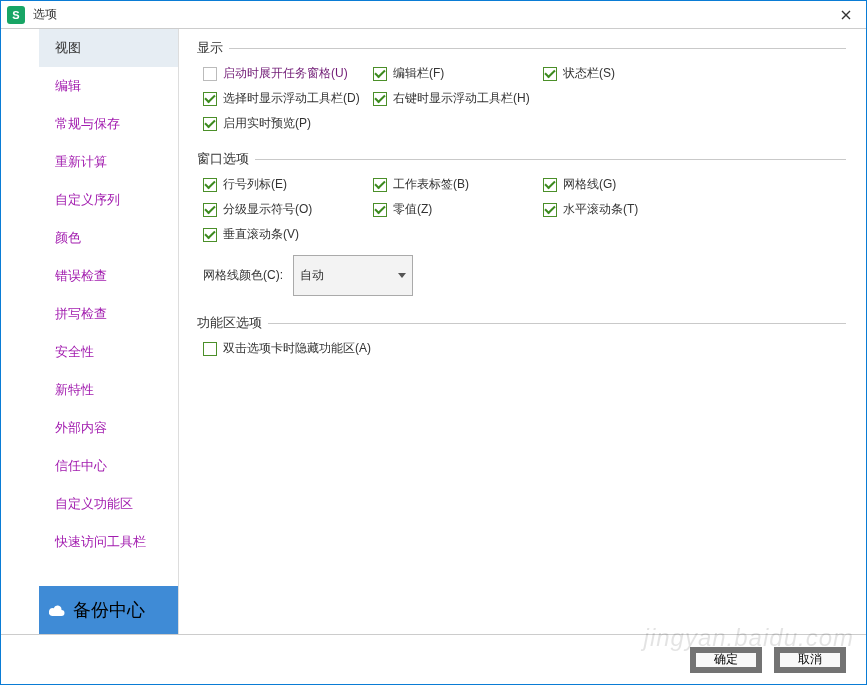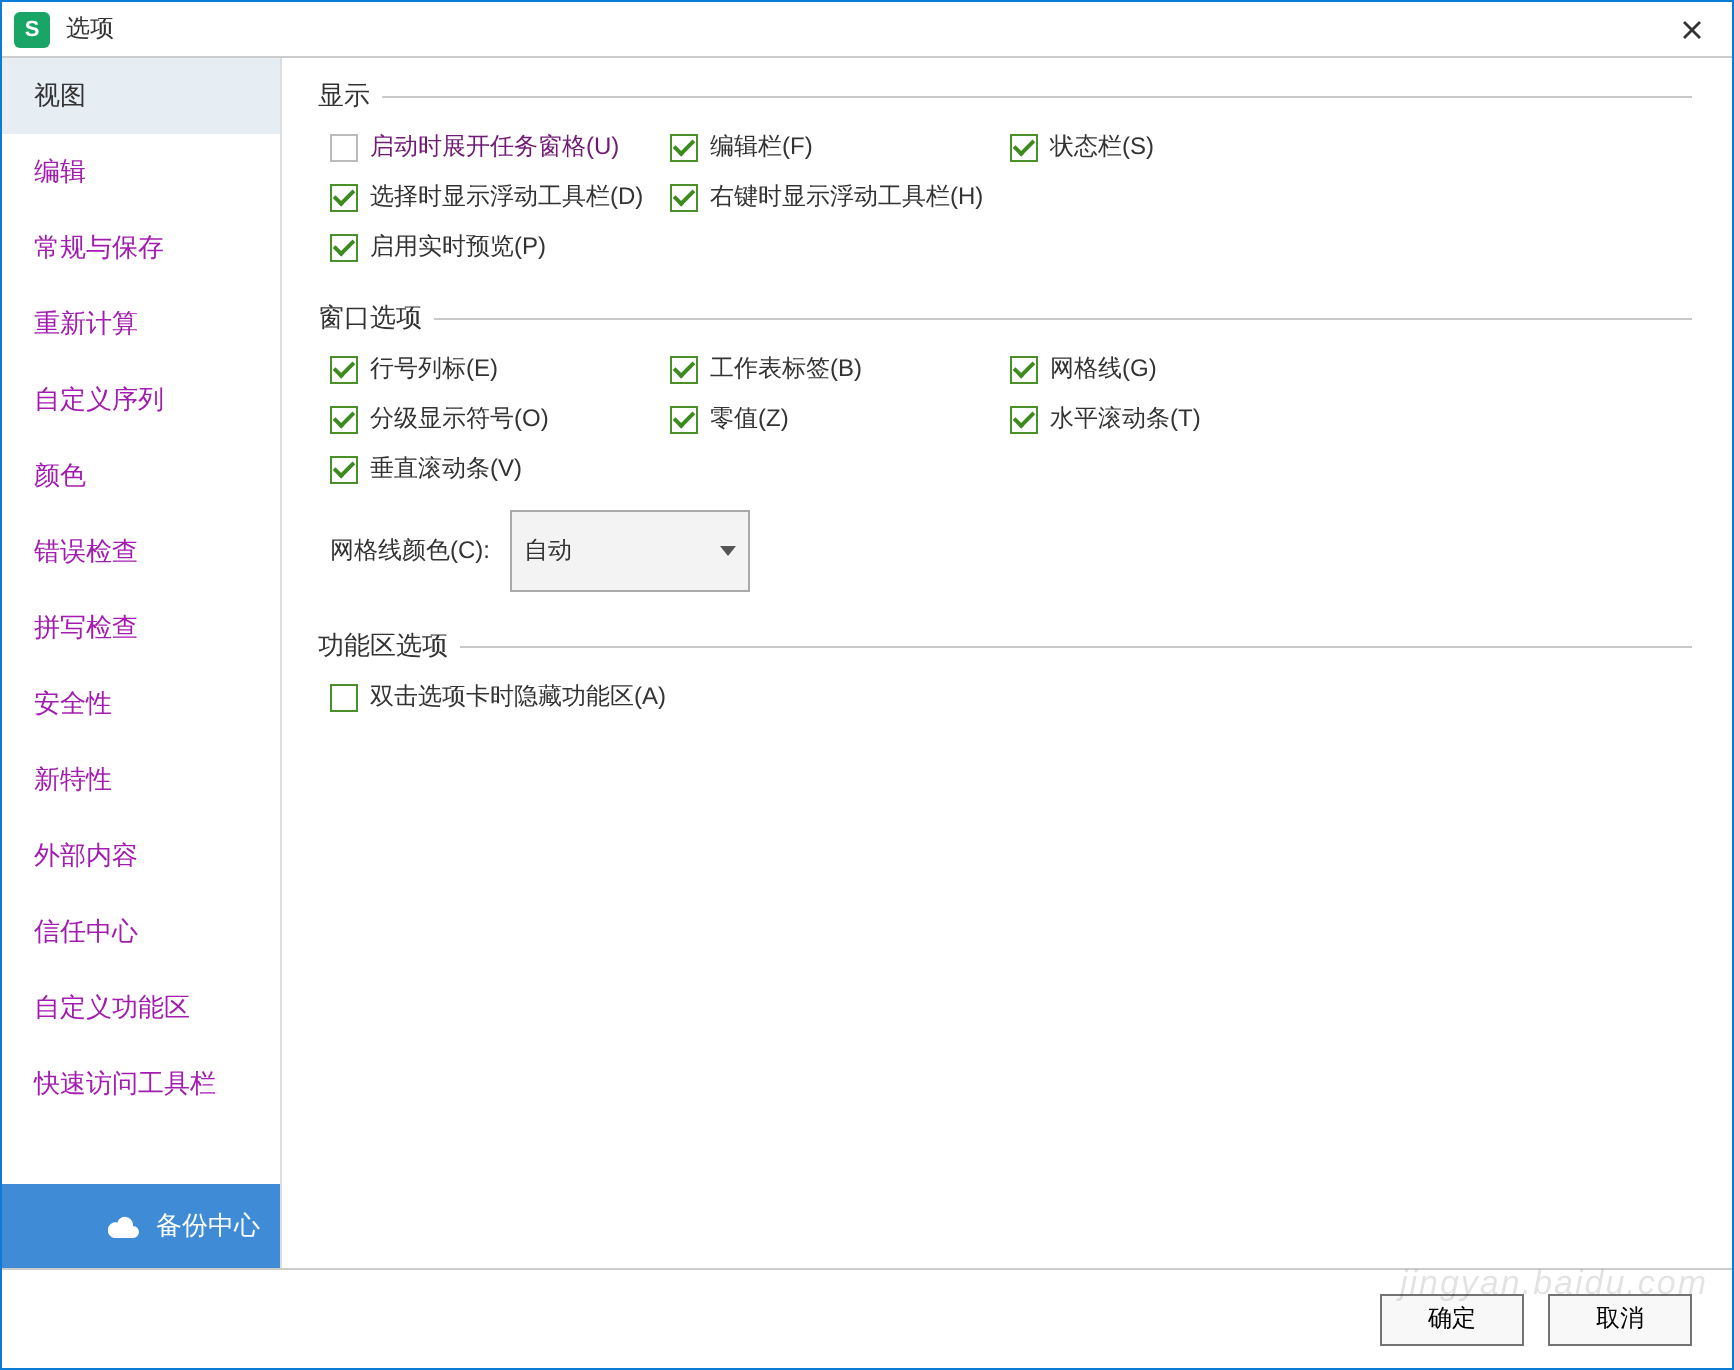--- a/index.html
+++ b/index.html
@@ -45,39 +45,40 @@
     .main-area {
       display: flex;
       height: calc(685px - 28px - 50px - 2px);
     }
     .sidebar {
       width: 140px;
       border-right: 1px solid #ddd;
       display: flex;
       flex-direction: column;
       background: #fff;
+      margin-left: 38px;
     }
     .sidebar-list { flex: 1; overflow: auto; }
     .sidebar-item {
       padding: 10px 16px;
       cursor: pointer;
       color: #a21caf;
       font-size: 13px;
     }
     .sidebar-item.active { background: #e6edf3; color: #333; }
     .backup-btn {
       background: #3f8bd6;
-      color: #ffffff;
+      color: #000000;
       padding: 12px 10px;
       display: flex;
       align-items: center;
       gap: 8px;
       cursor: pointer;
-      justify-content: flex-end;
-      font-size: 13px;
+      justify-content: flex-start;
+      font-size: 18px;
     }
     .backup-btn svg { fill: #fff; }
     .content {
       flex: 1;
       padding: 10px 20px 10px 18px;
       overflow: auto;
     }
     .section { margin-bottom: 18px; }
     .section-header {
       display: flex;
@@ -165,34 +166,34 @@
       display: flex;
       align-items: center;
       justify-content: flex-end;
       padding: 0 20px;
       gap: 12px;
       position: relative;
     }
     .footer .btn {
       min-width: 72px;
       height: 26px;
-      border: 1px solid #737373;
+      border: 6px solid #737373;
       background: #f8f8f8;
       cursor: pointer;
       font-size: 12px;
       display: flex;
       align-items: center;
       justify-content: center;
     }
     .watermark {
       position: absolute;
       right: 12px;
       bottom: 32px;
       color: rgba(0,0,0,0.11);
-      font-size: 17px;
+      font-size: 24px;
       font-style: italic;
       pointer-events: none;
       letter-spacing: 1px;
     }
   </style>
 </head>
 <body>
 
 <div class="titlebar">
   <div class="app-icon">S</div>

